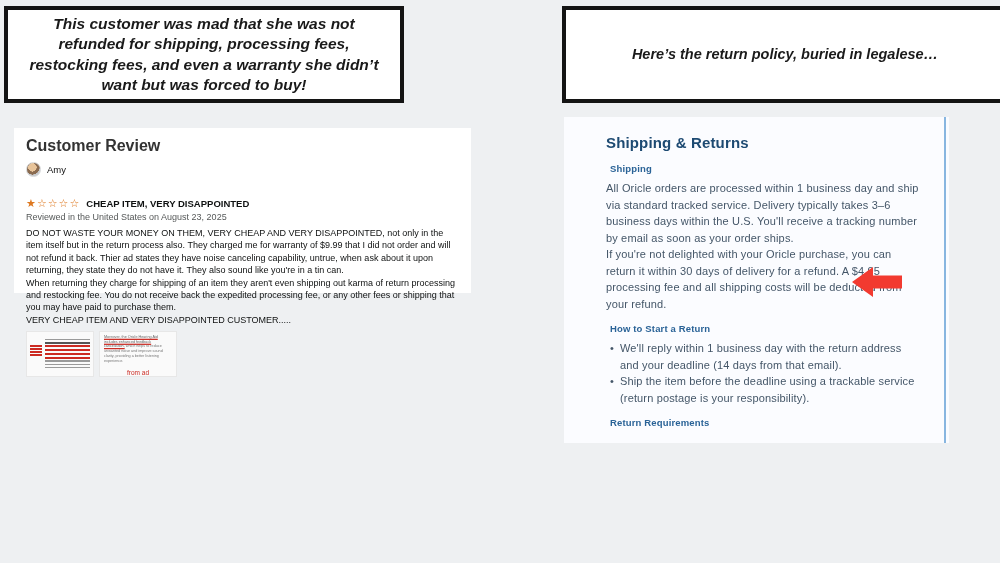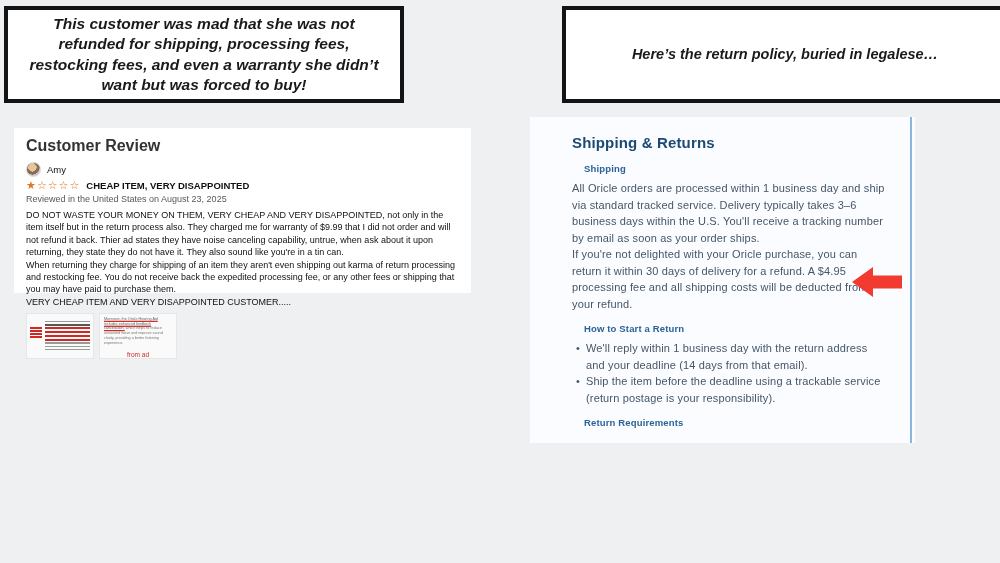--- a/index.html
+++ b/index.html
@@ -13,21 +13,21 @@
   .callout p { font-weight:bold; font-style:italic; color:#1a1a1a; line-height:1.32; }
   .callout-left  { left:4px;   top:6px; width:400px; height:97px; padding:0 12px; }
   .callout-left p  { font-size:15.5px; }
   .callout-right { left:562px; top:6px; width:446px; height:97px; padding:0 14px; }
   .callout-right p { font-size:14.5px; }
 
   
   .review-panel { position:absolute; left:14px; top:128px; width:457px; height:165px;
                   background:#ffffff; padding:9px 12px; color:#151515; }
   .review-panel h1 { font-size:16px; font-weight:600; color:#333333; margin-bottom:7px; }
-  .profile-row { display:flex; align-items:center; gap:6px; margin-bottom:3px; }
+  .profile-row { display:flex; align-items:center; gap:6px; margin-bottom:21px; }
   .avatar { width:15px; height:15px; border-radius:50%;
             background:radial-gradient(circle at 42% 34%, #e8c49a 0 36%, #8a6b50 37% 62%, #c7c9cc 63%);
             border:1px solid #d5d7d9; }
   .author { font-size:9.5px; color:#111; }
   .rating-row { display:flex; align-items:center; gap:6px; margin-bottom:3px; }
   .stars { font-size:11px; letter-spacing:1px; color:#de7921; line-height:1; }
   .review-title { font-size:9.5px; font-weight:bold; color:#0f1111; }
   .review-meta { font-size:9px; color:#565959; margin-bottom:5px; }
   .review-body { font-size:9px; line-height:1.38; color:#0f1111; }
   .attachments { display:flex; gap:5px; margin-top:5px; }
@@ -41,25 +41,25 @@
   .t1-body i.r { background:#cc2a22; height:2.2px; }
   .thumb2 { width:78px; padding:3px 4px 1px; position:relative; }
   .micro-text { font-size:6px; line-height:1.25; color:#777; width:160%;
                 transform:scale(0.62); transform-origin:top left; }
   .micro-text .hl { color:#666; text-decoration:underline; text-decoration-color:#cc2a22;
                     text-decoration-thickness:1.5px; }
   .from-ad { position:absolute; bottom:0; left:0; right:0; text-align:center;
              font-size:6.5px; color:#cc2a22; }
 
   
-  .policy-panel { position:absolute; left:530px; top:117px; width:385px; height:326px;
+  .policy-panel { position:absolute; left:564px; top:117px; width:385px; height:326px;
                   background:#fbfcff; padding:17px 30px 0 42px; overflow:hidden;
                   letter-spacing:0.15px; }
   .policy-panel h2 { font-size:15px; font-weight:bold; color:#1d4a72; margin-bottom:12px; }
-  .policy-panel h3 { font-size:9.5px; font-weight:bold; color:#2a6397; margin:11px 12px 6px; }
+  .policy-panel h3 { font-size:9.5px; font-weight:bold; color:#2a6397; margin:11px 4px 6px; }
   .policy-panel p, .policy-panel li { font-size:11px; line-height:1.5; color:#445668; }
   .policy-panel ul { list-style:none; margin-left:4px; }
   .policy-panel li { position:relative; padding-left:10px; }
   .policy-panel li::before { content:"•"; position:absolute; left:0; top:0; }
   .policy-panel strong { font-weight:bold; color:#3c4f62; }
   .policy-panel a { color:#2e6da4; text-decoration:underline; cursor:pointer; }
   .scroll-line { position:absolute; top:0; bottom:0; right:3px; width:2px; background:#88b6e0; }
 
   
   .arrow { position:absolute; left:852px; top:266px; width:50px; height:32px; }

